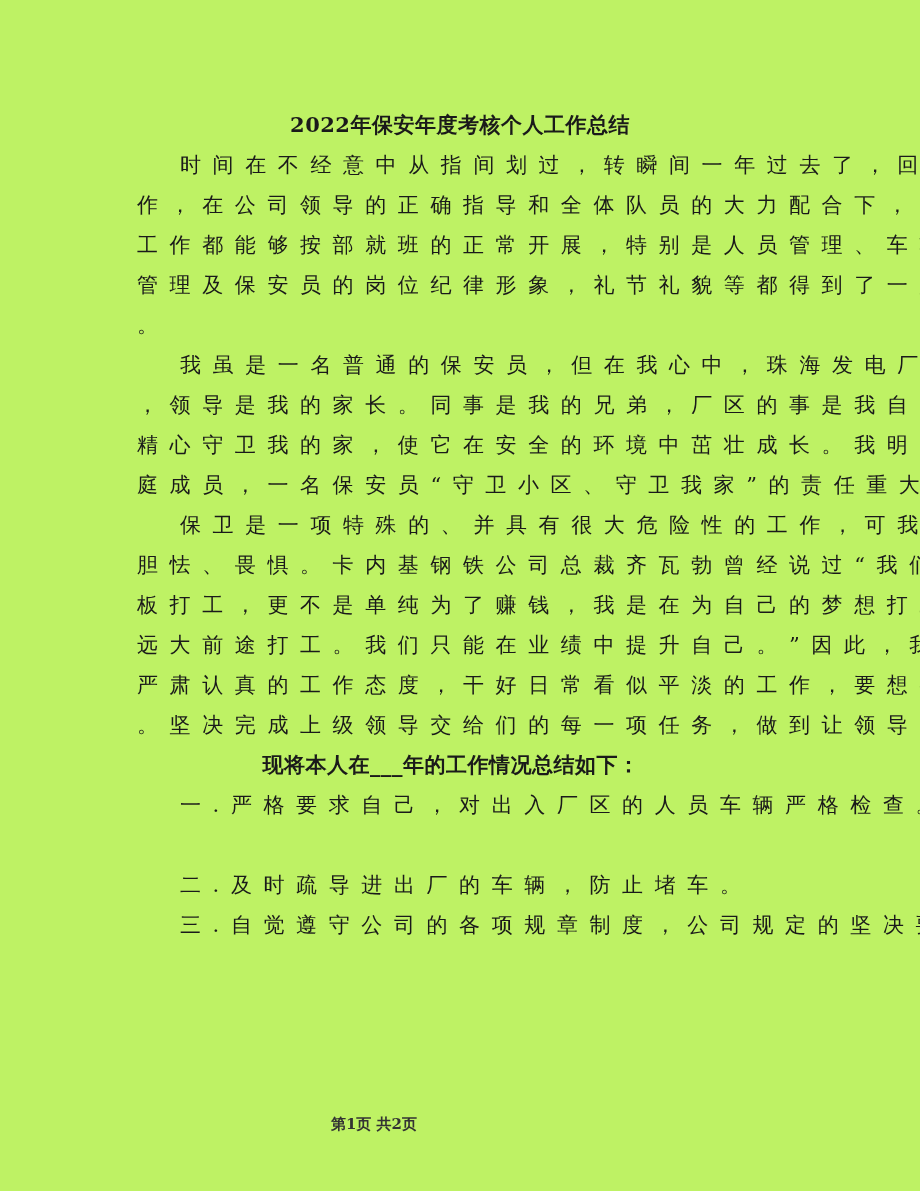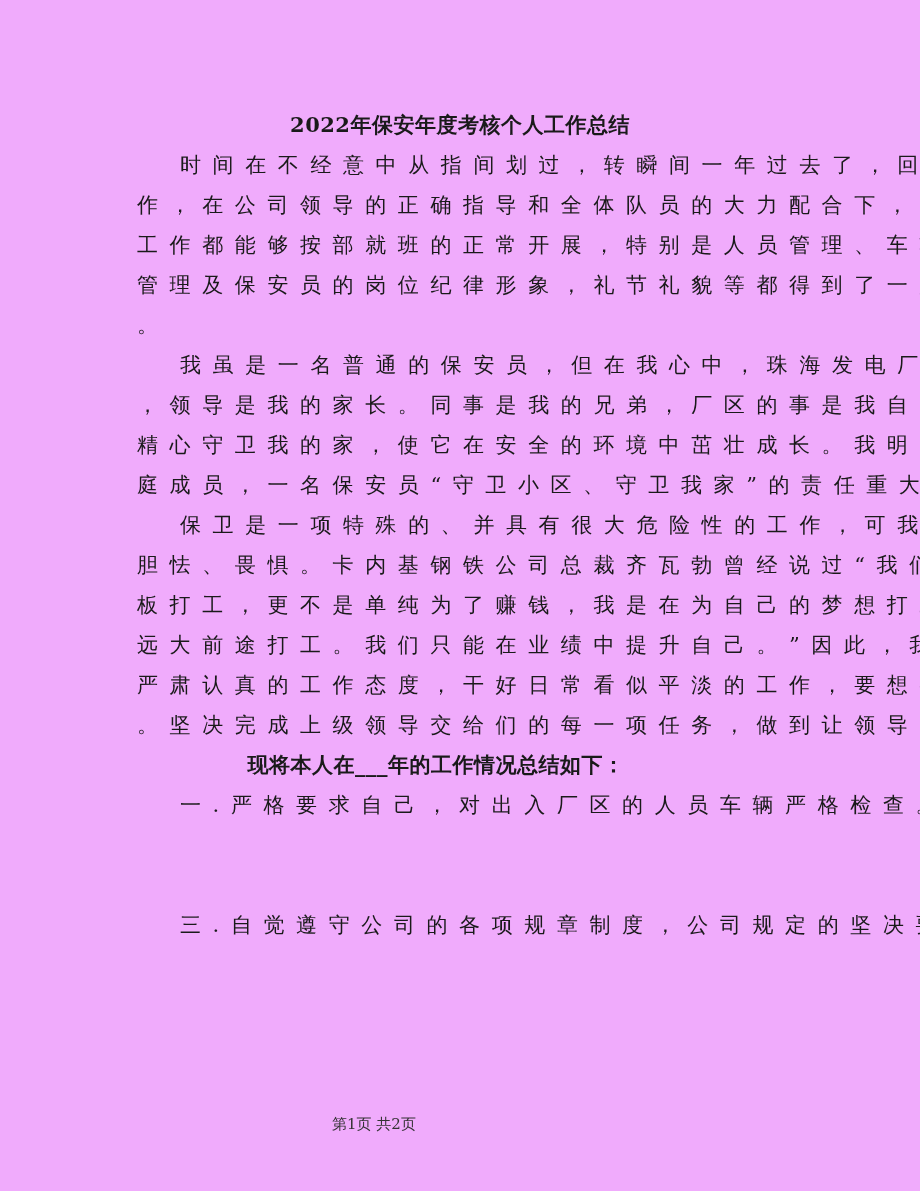--- a/index.html
+++ b/index.html
@@ -1,27 +1,27 @@
 <!DOCTYPE html>
 <html><head>
   <meta charset="utf-8">
   <style>
     html, body { margin: 0; padding: 0; background: #ffffff; }
     body { width: 920px; height: 1191px; position: relative; overflow: hidden;
            font-family: "DejaVu Serif", "Liberation Serif", serif; color: #1a1a1a; }
-    .page { position: absolute; left: 0; top: 0; width: 920px; height: 1191px; background: #f0abfc; }
+    .page { position: absolute; left: 0; top: 0; width: 920px; height: 1191px; background: #bef264; }
     .line { position: absolute; left: 137px; width: 650px; font-size: 21px; line-height: 28px;
             letter-spacing: 11.6px; white-space: nowrap; }
     .indent { left: 180px; }
     .title { position: absolute; left: 0; width: 920px; top: 111px; text-align: center;
              font-size: 21px; font-weight: bold; line-height: 28px; letter-spacing: 0.5px; }
-    .heading { position: absolute; left: 0; width: 872px; top: 751px; text-align: center;
+    .heading { position: absolute; left: 15px; width: 872px; top: 751px; text-align: center;
                font-size: 21px; font-weight: bold; line-height: 28px; letter-spacing: 0.5px; }
     .footer { position: absolute; left: 0; width: 748px; top: 1114px; text-align: center;
-              font-size: 15px; line-height: 20px; color: #333; }
+              font-size: 15px; line-height: 20px; color: #333; font-weight: bold; }
   </style>
 </head>
 <body>
 
 <div class="page">
   <div class="title">2022年保安年度考核个人工作总结</div>
 
   <div class="line indent" style="top:151px">时间在不经意中从指间划过，转瞬间一年过去了，回顾___年的工</div>
   <div class="line" style="top:191px">作，在公司领导的正确指导和全体队员的大力配合下，厂卫队的各项</div>
   <div class="line" style="top:231px">工作都能够按部就班的正常开展，特别是人员管理、车辆管理、治安</div>
@@ -36,16 +36,17 @@
   <div class="line indent" style="top:511px">保卫是一项特殊的、并具有很大危险性的工作，可我没有因此而</div>
   <div class="line" style="top:551px">胆怯、畏惧。卡内基钢铁公司总裁齐瓦勃曾经说过“我们不是在为老</div>
   <div class="line" style="top:591px">板打工，更不是单纯为了赚钱，我是在为自己的梦想打工，为自己的</div>
   <div class="line" style="top:631px">远大前途打工。我们只能在业绩中提升自己。”因此，我们必须秉承</div>
   <div class="line" style="top:671px">严肃认真的工作态度，干好日常看似平淡的工作，要想得到，做得全</div>
   <div class="line" style="top:711px">。坚决完成上级领导交给们的每一项任务，做到让领导放心。</div>
 
   <div class="heading">现将本人在___年的工作情况总结如下：</div>
 
   <div class="line indent" style="top:791px">一.严格要求自己，对出入厂区的人员车辆严格检查。发现与不明</div>
+  <div class="line indent" style="top:871px">二.及时疏导进出厂的车辆，防止堵车。</div>
   <div class="line indent" style="top:911px">三.自觉遵守公司的各项规章制度，公司规定的坚决要做到。</div>
 
   <div class="footer">第1页 共2页</div>
 </div>
 
 </body></html>

